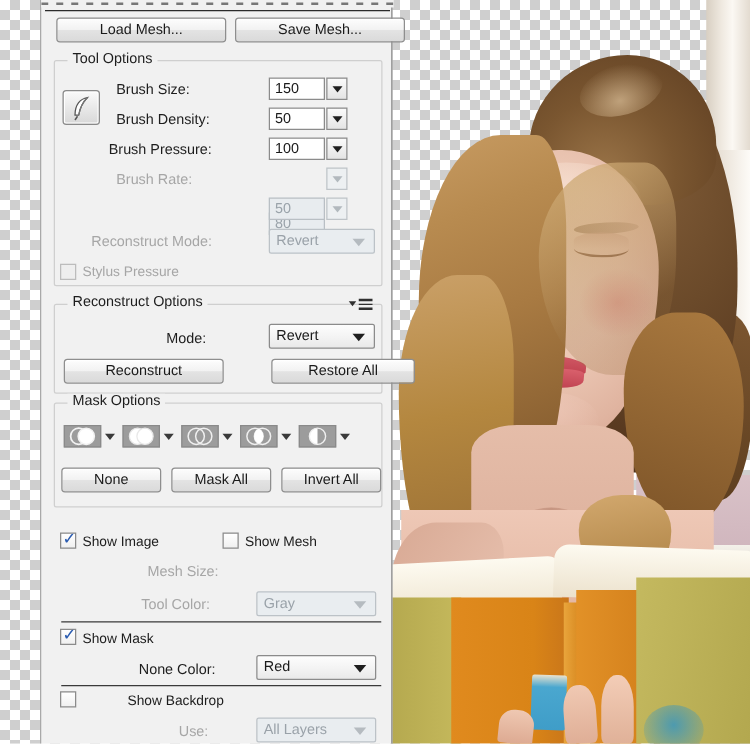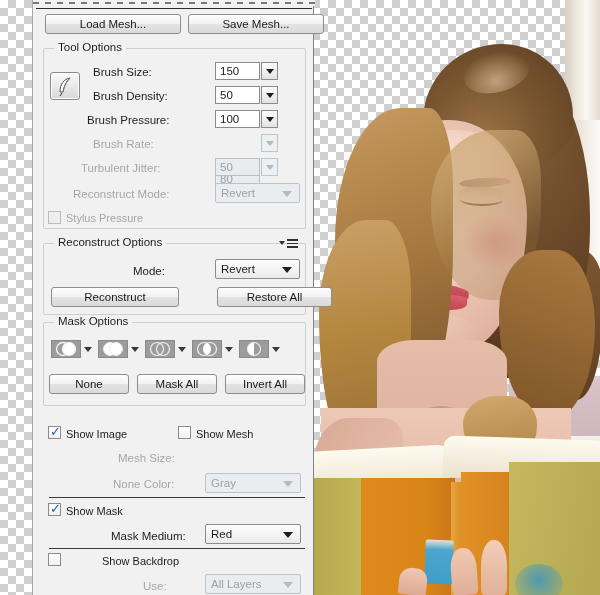--- a/index.html
+++ b/index.html
@@ -538,21 +538,20 @@
     <div class="arrowbtn" style="left:228px;top:110px;">
       <span class="caret"></span>
     </div>
 
     <div class="lbl dis" style="left:60px;top:136px;width:115px;">Brush Rate:</div>
     <div class="numfield dis" style="left:182px;top:134px;width:45px;margin-top:36px;">80</div>
     <div class="arrowbtn dis" style="left:228px;top:134px;">
       <span class="caret dis"></span>
     </div>
 
-    <div class="lbl dis" style="left:48px;top:160px;width:127px;">Turbulent Jitter:</div>
     <div class="numfield dis" style="left:182px;top:158px;width:45px;">50</div>
     <div class="arrowbtn dis" style="left:228px;top:158px;">
       <span class="caret dis"></span>
     </div>
 
     <div class="lbl dis" style="left:40px;top:186px;width:135px;">Reconstruct Mode:</div>
     <div class="combo dis" style="left:182px;top:183px;width:85px;">
       <span>Revert</span>
       <span class="caret-wide"></span>
     </div>
@@ -636,34 +635,34 @@
     <div class="cb" style="left:15px;top:426px;">
       <span class="tick">✓</span>
     </div>
     <div class="cb-lbl" style="left:33px;top:427px;">Show Image</div>
 
     <div class="cb" style="left:145px;top:426px;"></div>
     <div class="cb-lbl" style="left:163px;top:427px;">Show Mesh</div>
 
     <div class="lbl dis" style="left:85px;top:450px;width:80px;">Mesh Size:</div>
 
-    <div class="lbl dis" style="left:80px;top:476px;width:85px;">None Color:</div>
+    <div class="lbl dis" style="left:80px;top:476px;width:85px;">Tool Color:</div>
     <div class="combo dis" style="left:172px;top:473px;width:96px;">
       <span>Gray</span>
       <span class="caret-wide"></span>
     </div>
 
     <div class="hr" style="left:16px;top:497px;width:256px;"></div>
 
     <div class="cb" style="left:15px;top:503px;">
       <span class="tick">✓</span>
     </div>
     <div class="cb-lbl" style="left:33px;top:504px;">Show Mask</div>
 
-    <div class="lbl" style="left:78px;top:528px;width:87px;">Mask Medium:</div>
+    <div class="lbl" style="left:78px;top:528px;width:87px;">None Color:</div>
     <div class="combo" style="left:172px;top:524px;width:96px;">
       <span>Red</span>
       <span class="caret-wide"></span>
     </div>
 
     <div class="hr" style="left:16px;top:548px;width:256px;"></div>
 
     <div class="cb" style="left:15px;top:553px;"></div>
     <div class="cb-lbl" style="left:33px;top:554px;margin-left:36px;">Show Backdrop</div>
 

